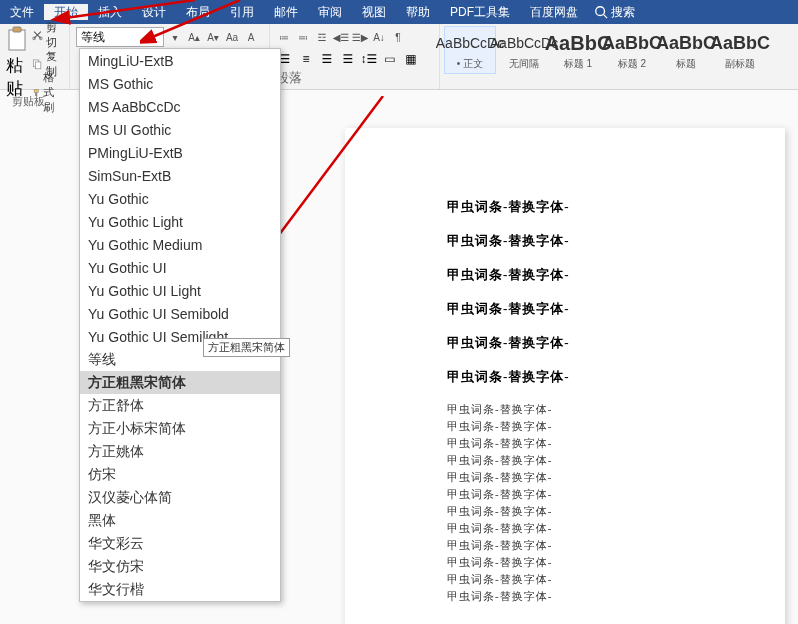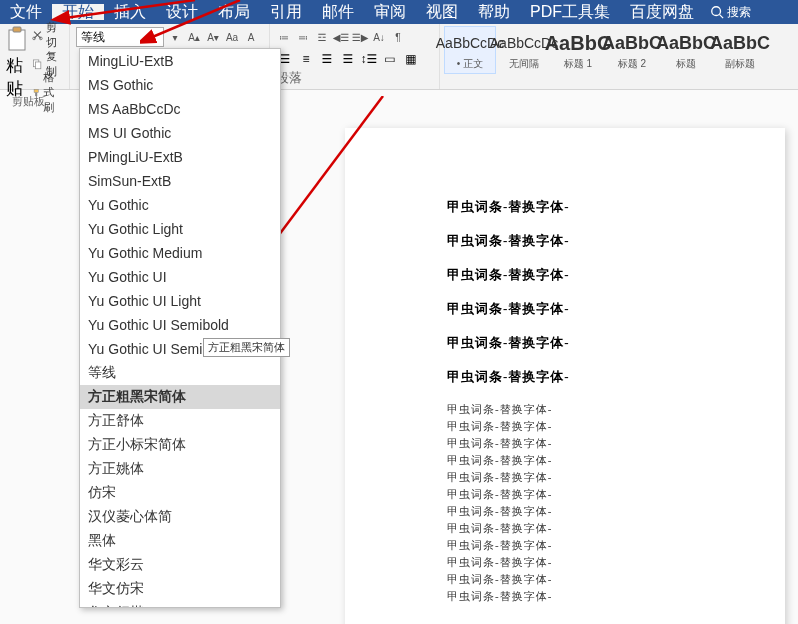--- a/index.html
+++ b/index.html
@@ -1,19 +1,19 @@
 <!DOCTYPE html>
 <html><head>
   <meta charset="utf-8">
   <style>
     * { margin: 0; padding: 0; box-sizing: border-box; }
     body { font-family: "Microsoft YaHei", sans-serif; background: #fafafa; width: 798px; height: 624px; overflow: hidden; position: relative; }
     
     .tabbar { display: flex; background: #2b579a; height: 24px; align-items: center; }
-    .tab { color: #fff; font-size: 16px; padding: 0 10px; height: 16px; display: flex; align-items: center; cursor: pointer; }
+    .tab { color: #fff; font-size: 12px; padding: 0 10px; height: 16px; display: flex; align-items: center; cursor: pointer; }
     .tab.active { background: #f3f3f3; color: #2b579a; }
     .search-box { display: flex; align-items: center; color: #fff; font-size: 12px; margin-left: 6px; }
     .search-icon { width: 14px; height: 14px; margin-right: 3px; }
     
     .ribbon { background: #f3f3f3; height: 66px; border-bottom: 1px solid #d4d4d4; display: flex; }
     .ribbon-group { display: flex; flex-direction: column; padding: 2px 6px; border-right: 1px solid #e0e0e0; }
     .clipboard-group { width: 70px; }
     .clipboard-btns { display: flex; flex-direction: column; gap: 12px; }
     .cb-item { display: flex; align-items: center; font-size: 11px; color: #333; gap: 3px; height: 17px; }
     .cb-icon { width: 14px; height: 14px; }
@@ -30,21 +30,21 @@
     
     .para-group { }
     .styles-group { display: flex; gap: 2px; padding: 2px 4px; align-items: flex-start; }
     .style-item { display: flex; flex-direction: column; align-items: center; border: 1px solid transparent; padding: 2px 4px; width: 52px; }
     .style-item.selected { border: 1px solid #c0dbff; background: #e8f0fe; }
     .style-preview { font-size: 14px; color: #333; height: 28px; display: flex; align-items: center; }
     .style-preview.big { font-size: 18px; font-weight: bold; }
     .style-name { font-size: 10px; color: #555; }
     
     .font-dropdown { position: absolute; top: 48px; left: 79px; width: 202px; background: #fff; border: 1px solid #c0c0c0; box-shadow: 2px 2px 6px rgba(0,0,0,.25); z-index: 50; max-height: 560px; overflow-y: hidden; }
-    .font-item { font-size: 14px; padding: 12px 8px; height: 23px; display: flex; align-items: center; color: #333; cursor: pointer; }
+    .font-item { font-size: 14px; padding: 1px 8px; height: 23px; display: flex; align-items: center; color: #333; cursor: pointer; }
     .font-item.hover { background: #d8d8d8; }
     .tooltip { position: absolute; top: 338px; left: 203px; background: #fff; border: 1px solid #999; font-size: 11px; padding: 1px 4px; z-index: 60; color: #333; }
     
     .doc-area { position: absolute; left: 329px; top: 112px; right: 0; bottom: 0; background: #fafafa; font-family: Liberation Serif, serif; }
     .page { background: #fff; margin: 16px 0 0 16px; width: 440px; height: 520px; box-shadow: 2px 2px 8px rgba(0,0,0,.18); padding: 70px 0 0 102px; }
     .para { font-size: 13px; margin-bottom: 16px; letter-spacing: 1px; }
     .para.bold { font-weight: 600; }
     .para.small { font-size: 11px; margin-bottom: 2px; color: #333; }
     
     .arrow { position: absolute; z-index: 40; }

